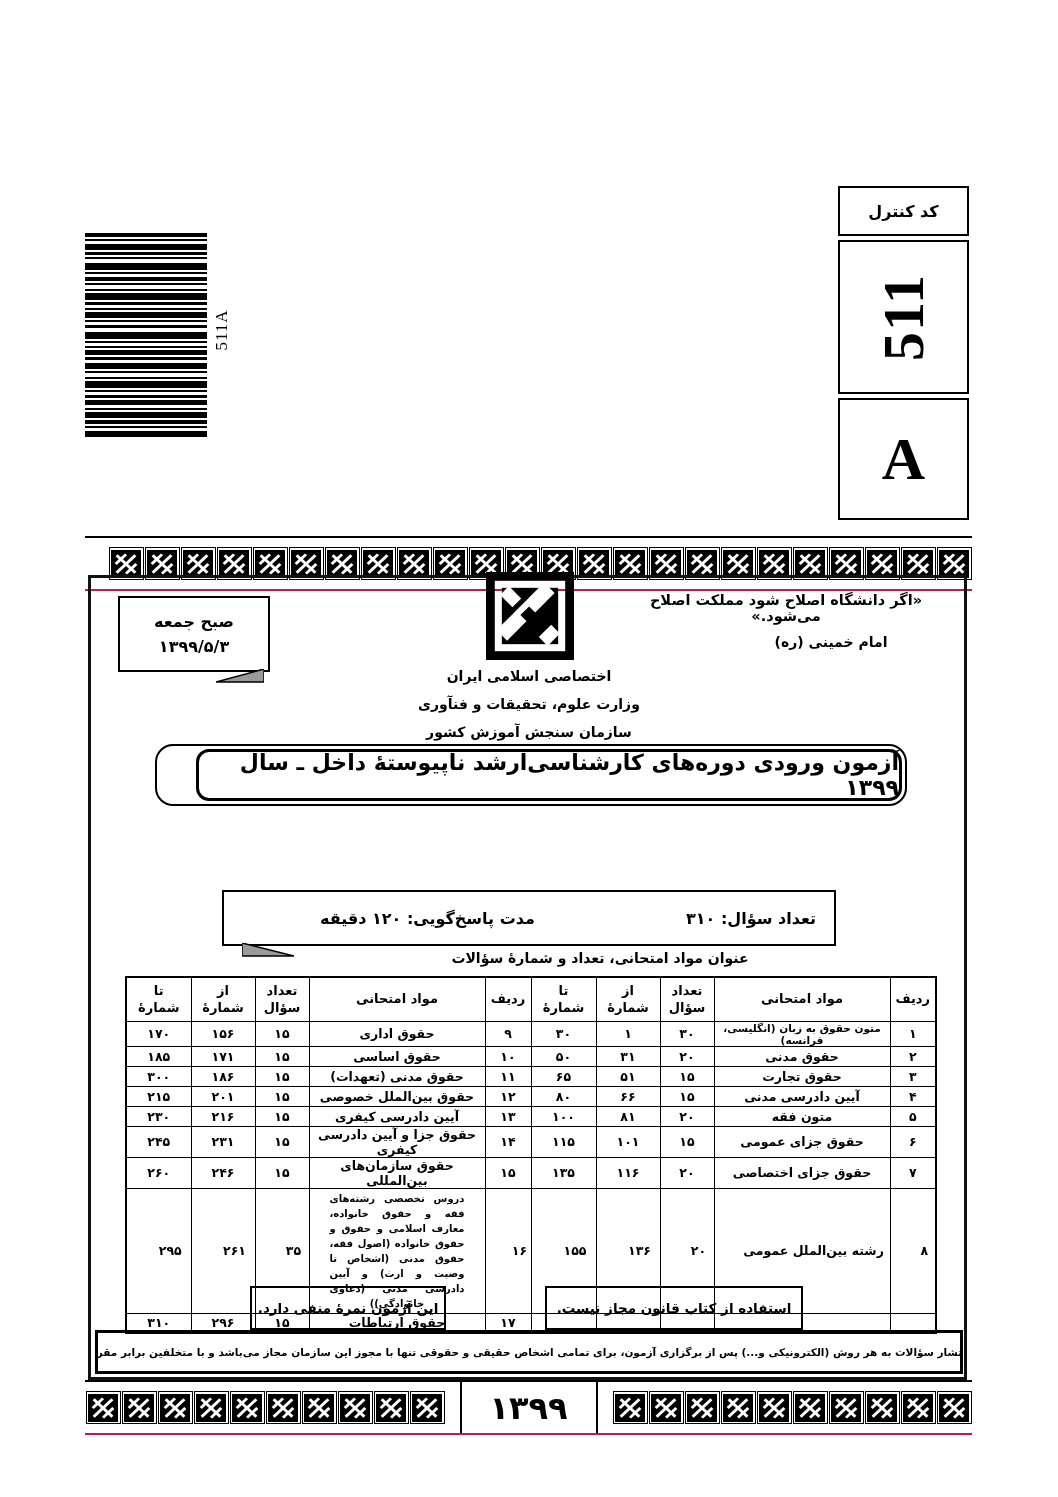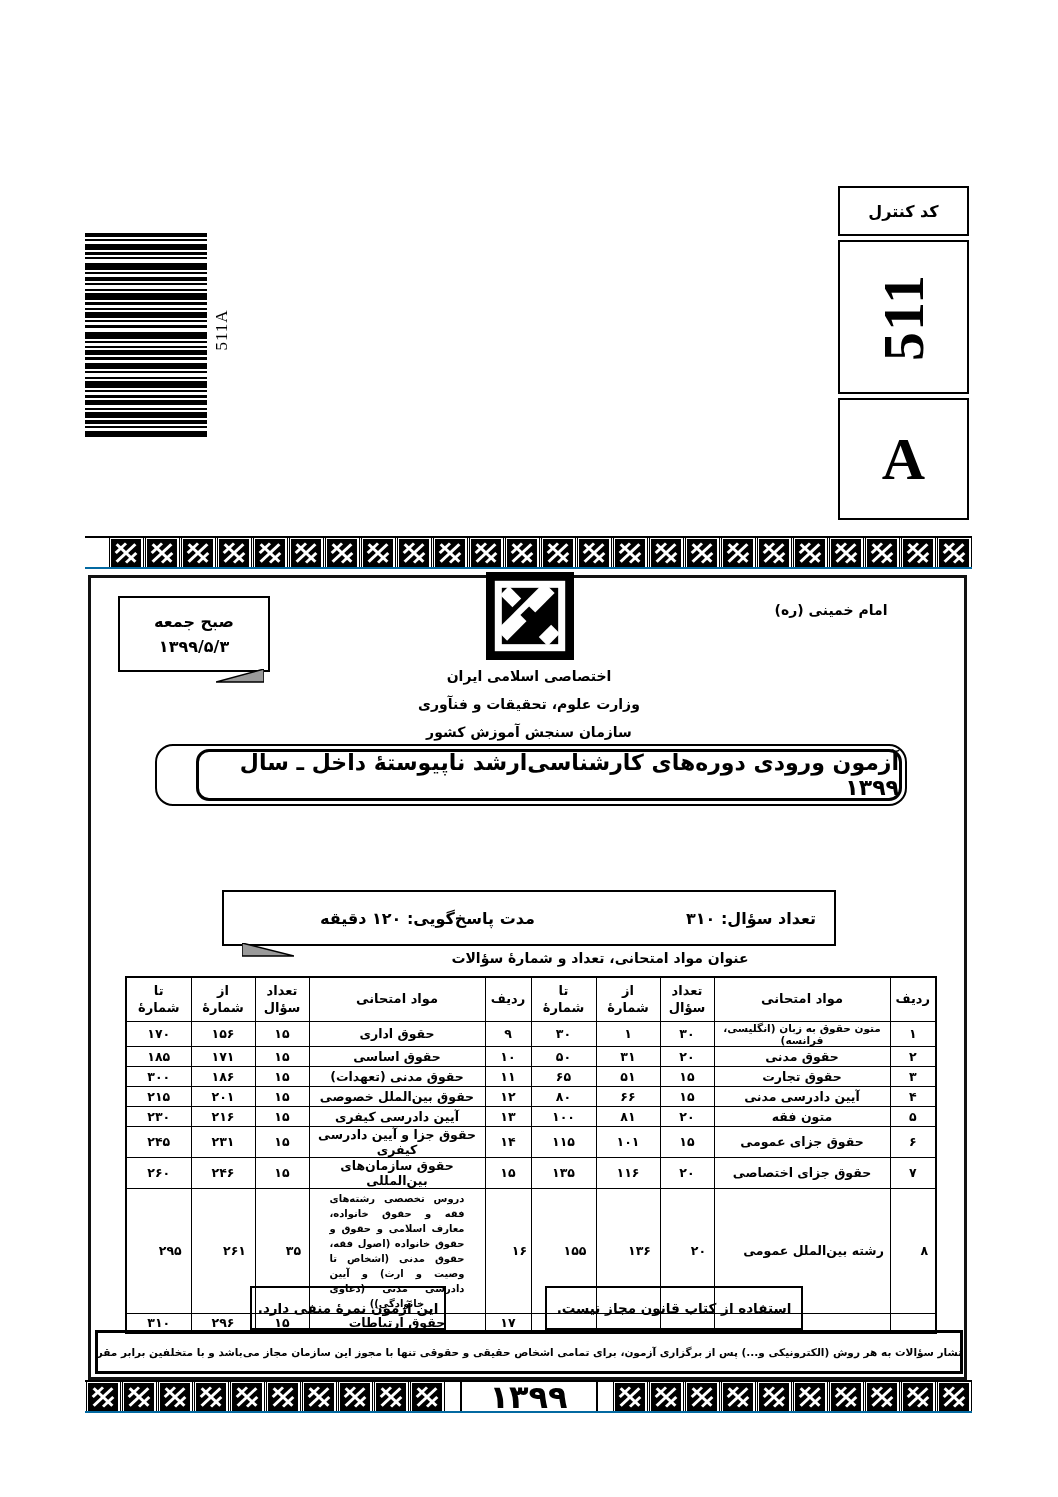--- a/index.html
+++ b/index.html
@@ -16,22 +16,22 @@
   .ctrl-code span{transform:rotate(-90deg);font-size:58px;font-weight:700;letter-spacing:1px;}
   .ctrl-series{left:838px;top:398px;width:127px;height:118px;border:2px solid #000;
                display:flex;align-items:center;justify-content:center;font-size:60px;font-weight:700;}
 
   
   .barcode{left:85px;top:233px;width:122px;height:204px;}
   .barcode-label{left:162px;top:320px;width:120px;height:20px;transform:rotate(-90deg);
                  font-size:17px;text-align:center;letter-spacing:1px;}
 
   
-  .strip{left:85px;width:887px;height:33px;display:flex;align-items:center;justify-content:space-between;
-         border-top:2px solid #000;border-bottom:2px solid #0369a1;overflow:hidden;background:#fff;box-sizing:border-box;}
+  .strip{left:85px;width:887px;height:55px;display:flex;align-items:center;justify-content:space-between;
+         border-top:2px solid #000;border-bottom:2px solid #be185d;overflow:hidden;background:#fff;box-sizing:border-box;}
   .strip-top{top:536px;}
   .strip-bottom{top:1380px;}
   .tile{width:35px;height:33px;border:1px solid #000;box-sizing:border-box;display:flex;
         align-items:center;justify-content:center;background:#fff;flex:0 0 auto;margin:0 0.5px;}
   .tiles{display:flex;align-items:center;height:100%;}
   .year-box{height:100%;width:138px;border-left:2px solid #000;border-right:2px solid #000;
             display:flex;align-items:center;justify-content:center;background:#fff;box-sizing:border-box;}
   .year-box span{font-size:32px;font-weight:700;}
 
   
@@ -427,20 +427,21 @@
   <svg class="abs logo" viewBox="0 0 100 100">
     <rect x="5" y="5" width="90" height="90" fill="none" stroke="#000" stroke-width="10"></rect>
     <rect x="18" y="18" width="64" height="64" fill="#000"></rect>
     <polygon points="12,66 66,12 78,24 24,78" fill="#fff"></polygon>
     <rect x="42" y="42" width="14" height="14" fill="#000" transform="rotate(45 49 49)"></rect>
     <polygon points="60,74 74,60 84,70 70,84" fill="#fff"></polygon>
     <polygon points="26,16 40,30 30,40 16,26" fill="#fff"></polygon>
   </svg>
 
   <div class="abs quote">
+    <div class="q1">«اگر دانشگاه اصلاح شود مملکت اصلاح می‌شود.»</div>
     <div class="q2">امام خمینی (ره)</div>
   </div>
 
   <div class="abs org">
     <div>اختصاصی اسلامی ایران</div>
     <div>وزارت علوم، تحقیقات و فنآوری</div>
     <div>سازمان سنجش آموزش کشور</div>
   </div>
 
   <div class="abs banner banner1">

